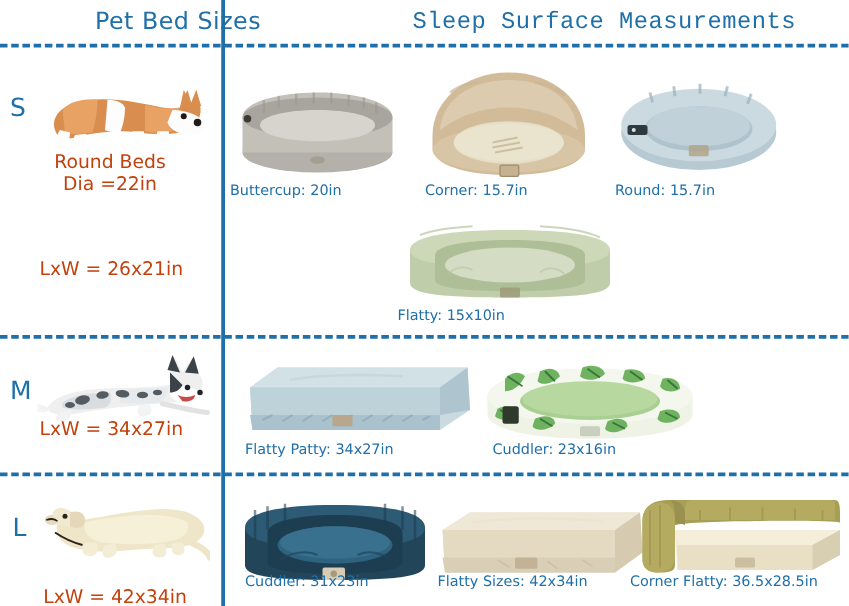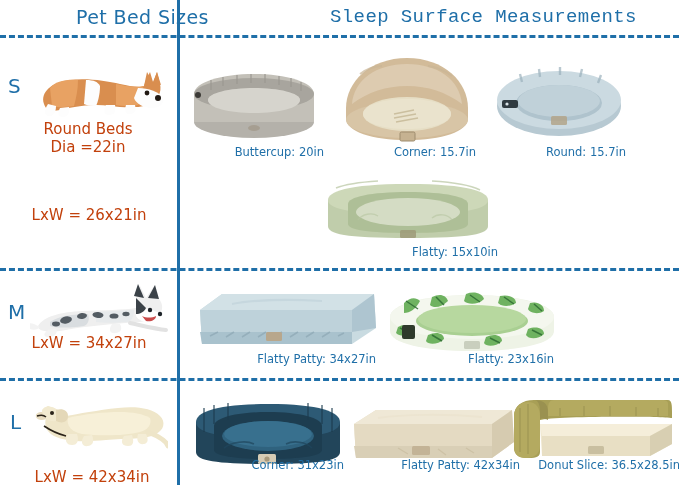--- a/index.html
+++ b/index.html
@@ -31,21 +31,21 @@
     color:#c2410c;
     white-space:nowrap;
     text-align:center;
     font-family:"DejaVu Sans", sans-serif;
   }
   .caption{
     position:absolute;
     font-size:11.5px;
     color:#1f6fa8;
     white-space:nowrap;
-    text-align:right;
+    text-align:left;
     font-family:"DejaVu Sans", sans-serif;
   }
   
   .hrule{
     position:absolute;left:0;width:679px;height:0;
     border-top:3px dashed #1f6fa8;
   }
   .vrule{
     position:absolute;top:0;width:0;
     border-left:3px solid #1f6fa8;
@@ -227,21 +227,21 @@
       <path d="M146 46 C154 43 162 45 162 51 C156 57 146 56 144 52 Z"></path>
     </g>
     <g stroke="#2e6b33" stroke-width="1.5" fill="none" opacity=".85">
       <path d="M24 18 L36 26 M54 14 L62 22 M88 12 L98 19 M122 14 L132 21
                M152 21 L160 28 M18 45 L30 51 M50 52 L60 58 M108 55 L118 60 M150 47 L160 52"></path>
     </g>
     <rect x="20" y="42" width="13" height="14" rx="2" fill="#2f3a2c"></rect>
     <rect x="82" y="58" width="16" height="8" rx="1.5" fill="#c9cfbe"></rect>
   </svg>
 </div>
-<div class="caption" style="left:394px;top:352px;width:160px;">Flatty: 23x16in</div>
+<div class="caption" style="left:394px;top:352px;width:160px;">Cuddler: 23x16in</div>
 
 <div class="sizeletter" style="left:10px;top:410px;">L</div>
 
 <div class="prod" style="left:28px;top:390px;">
   <svg width="140" height="60" viewBox="0 0 140 60">
     <path d="M128 44 C136 40 138 32 132 26 C124 18 108 16 90 18
              C70 20 50 24 38 26 L30 20 L20 16 L14 20 L18 28
              C16 34 18 42 26 46 C38 52 58 52 78 50 C98 48 118 50 128 44 Z" fill="#efe6c9"></path>
     <path d="M40 28 C56 24 76 22 92 22 C104 22 116 24 122 28
              C124 34 120 40 112 42 C96 46 72 46 54 44 C44 42 38 36 40 28 Z" fill="#f7f0d8"></path>
@@ -270,47 +270,47 @@
              C132 62 110 65 78 65 C46 65 24 62 24 56 Z" fill="#1d3d50"></path>
     <ellipse cx="78" cy="42" rx="46" ry="15" fill="#2f627e"></ellipse>
     <ellipse cx="78" cy="40" rx="44" ry="13" fill="#38708e"></ellipse>
     <path d="M14 14 L14 38 M24 11 L24 30 M38 9 L38 26 M118 9 L118 26
              M132 11 L132 30 M142 14 L142 38" stroke="#1c3b4e" stroke-width="2" opacity=".55"></path>
     <path d="M34 54 C42 48 56 46 64 50 M96 50 C104 46 116 48 122 54" stroke="#20465c" stroke-width="1.6" fill="none" opacity=".7"></path>
     <rect x="68" y="60" width="18" height="10" rx="1.5" fill="#d6cbb4"></rect>
     <circle cx="77" cy="65" r="2.6" fill="#a8997c"></circle>
   </svg>
 </div>
-<div class="caption" style="left:196px;top:458px;width:148px;">Corner: 31x23in</div>
+<div class="caption" style="left:196px;top:458px;width:148px;">Cuddler: 31x23in</div>
 
 <div class="prod" style="left:348px;top:404px;">
   <svg width="170" height="62" viewBox="0 0 170 62">
     <path d="M6 20 L28 6 L164 6 L166 38 L144 54 L8 54 Z" fill="#e8dfc9"></path>
     <path d="M6 20 L28 6 L164 6 L144 20 Z" fill="#efe8d6"></path>
     <path d="M6 20 L144 20 L144 54 L8 54 Z" fill="#e4dac2"></path>
     <path d="M144 20 L164 6 L166 38 L144 54 Z" fill="#d6cbb0"></path>
     <path d="M6 42 L144 42 L144 54 L8 54 Z" fill="#d9cfb6"></path>
     <path d="M30 14 C56 10 100 10 134 13" stroke="#ece4d0" stroke-width="2" fill="none"></path>
     <path d="M50 44 L60 50 M90 45 L98 51 M118 44 L126 49" stroke="#c9bda0" stroke-width="1.4" opacity=".7"></path>
     <rect x="64" y="42" width="18" height="9" rx="1.5" fill="#c3b396"></rect>
   </svg>
 </div>
-<div class="caption" style="left:350px;top:458px;width:170px;">Flatty Patty: 42x34in</div>
+<div class="caption" style="left:350px;top:458px;width:170px;">Flatty Sizes: 42x34in</div>
 
 <div class="prod" style="left:510px;top:394px;">
   <svg width="164" height="70" viewBox="0 0 164 70">
     <path d="M4 22 C4 12 12 6 24 6 L158 6 C162 6 162 12 162 18 L162 24
              C150 22 42 22 30 26 L30 58 C30 64 24 64 16 64 C8 64 4 60 4 54 Z" fill="#a89f56"></path>
     <path d="M24 6 C34 6 38 10 38 18 L38 26 C34 24 30 24 30 26 L30 18
              C30 10 28 6 24 6 Z" fill="#9a9150"></path>
     <path d="M4 22 C4 14 10 8 18 8 C26 8 30 14 30 22 L30 52
              C30 60 24 64 16 64 C8 64 4 60 4 52 Z" fill="#b4aa60"></path>
     <path d="M38 22 L158 22 L158 10 C158 7 156 6 152 6 L44 6 C40 6 38 9 38 14 Z" fill="#b4aa60"></path>
     <path d="M30 30 L162 30 L162 50 L140 62 L32 62 Z" fill="#efe7cf"></path>
     <path d="M30 30 L162 30 L140 42 L32 42 Z" fill="#f5eeda"></path>
     <path d="M32 42 L140 42 L140 62 L32 62 Z" fill="#e8dfc4"></path>
     <path d="M140 42 L162 30 L162 50 L140 62 Z" fill="#d8cfb2"></path>
     <path d="M10 14 L10 58 M18 10 L18 60" stroke="#9a9150" stroke-width="1.6" opacity=".6"></path>
     <path d="M50 14 L50 22 M74 12 L74 22 M100 12 L100 22 M126 13 L126 22 M148 14 L148 22" stroke="#9a9150" stroke-width="1.6" opacity=".6"></path>
     <rect x="78" y="52" width="16" height="8" rx="1.5" fill="#c9bfa0"></rect>
   </svg>
 </div>
-<div class="caption" style="left:504px;top:458px;width:176px;">Donut Slice: 36.5x28.5in</div>
+<div class="caption" style="left:504px;top:458px;width:176px;">Corner Flatty: 36.5x28.5in</div>
 
 </body></html>

